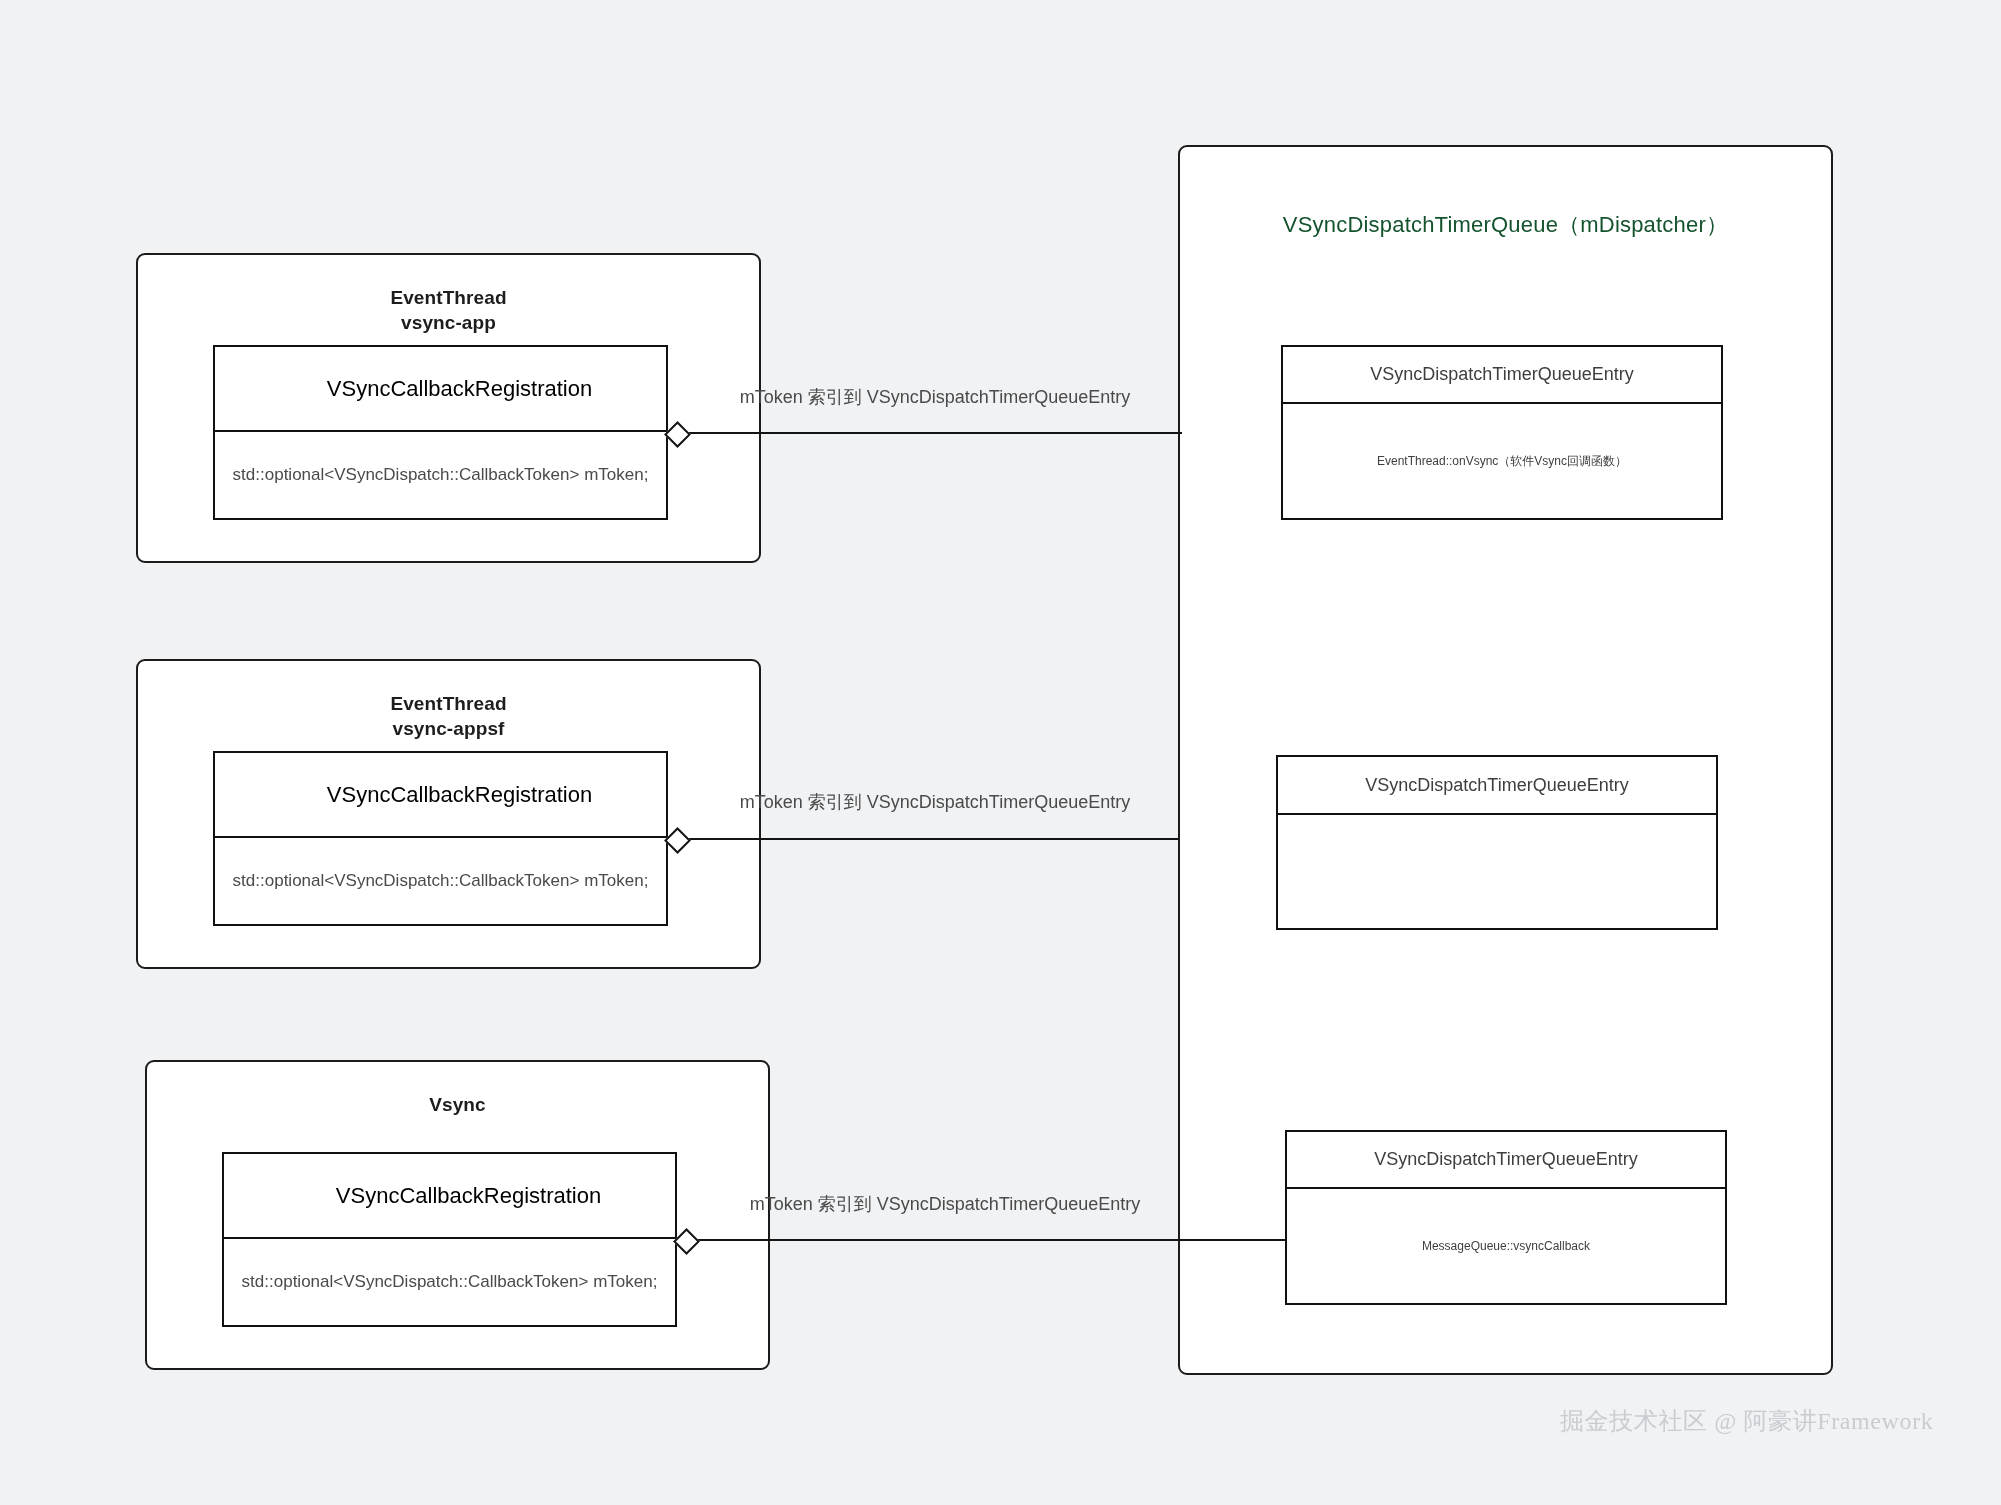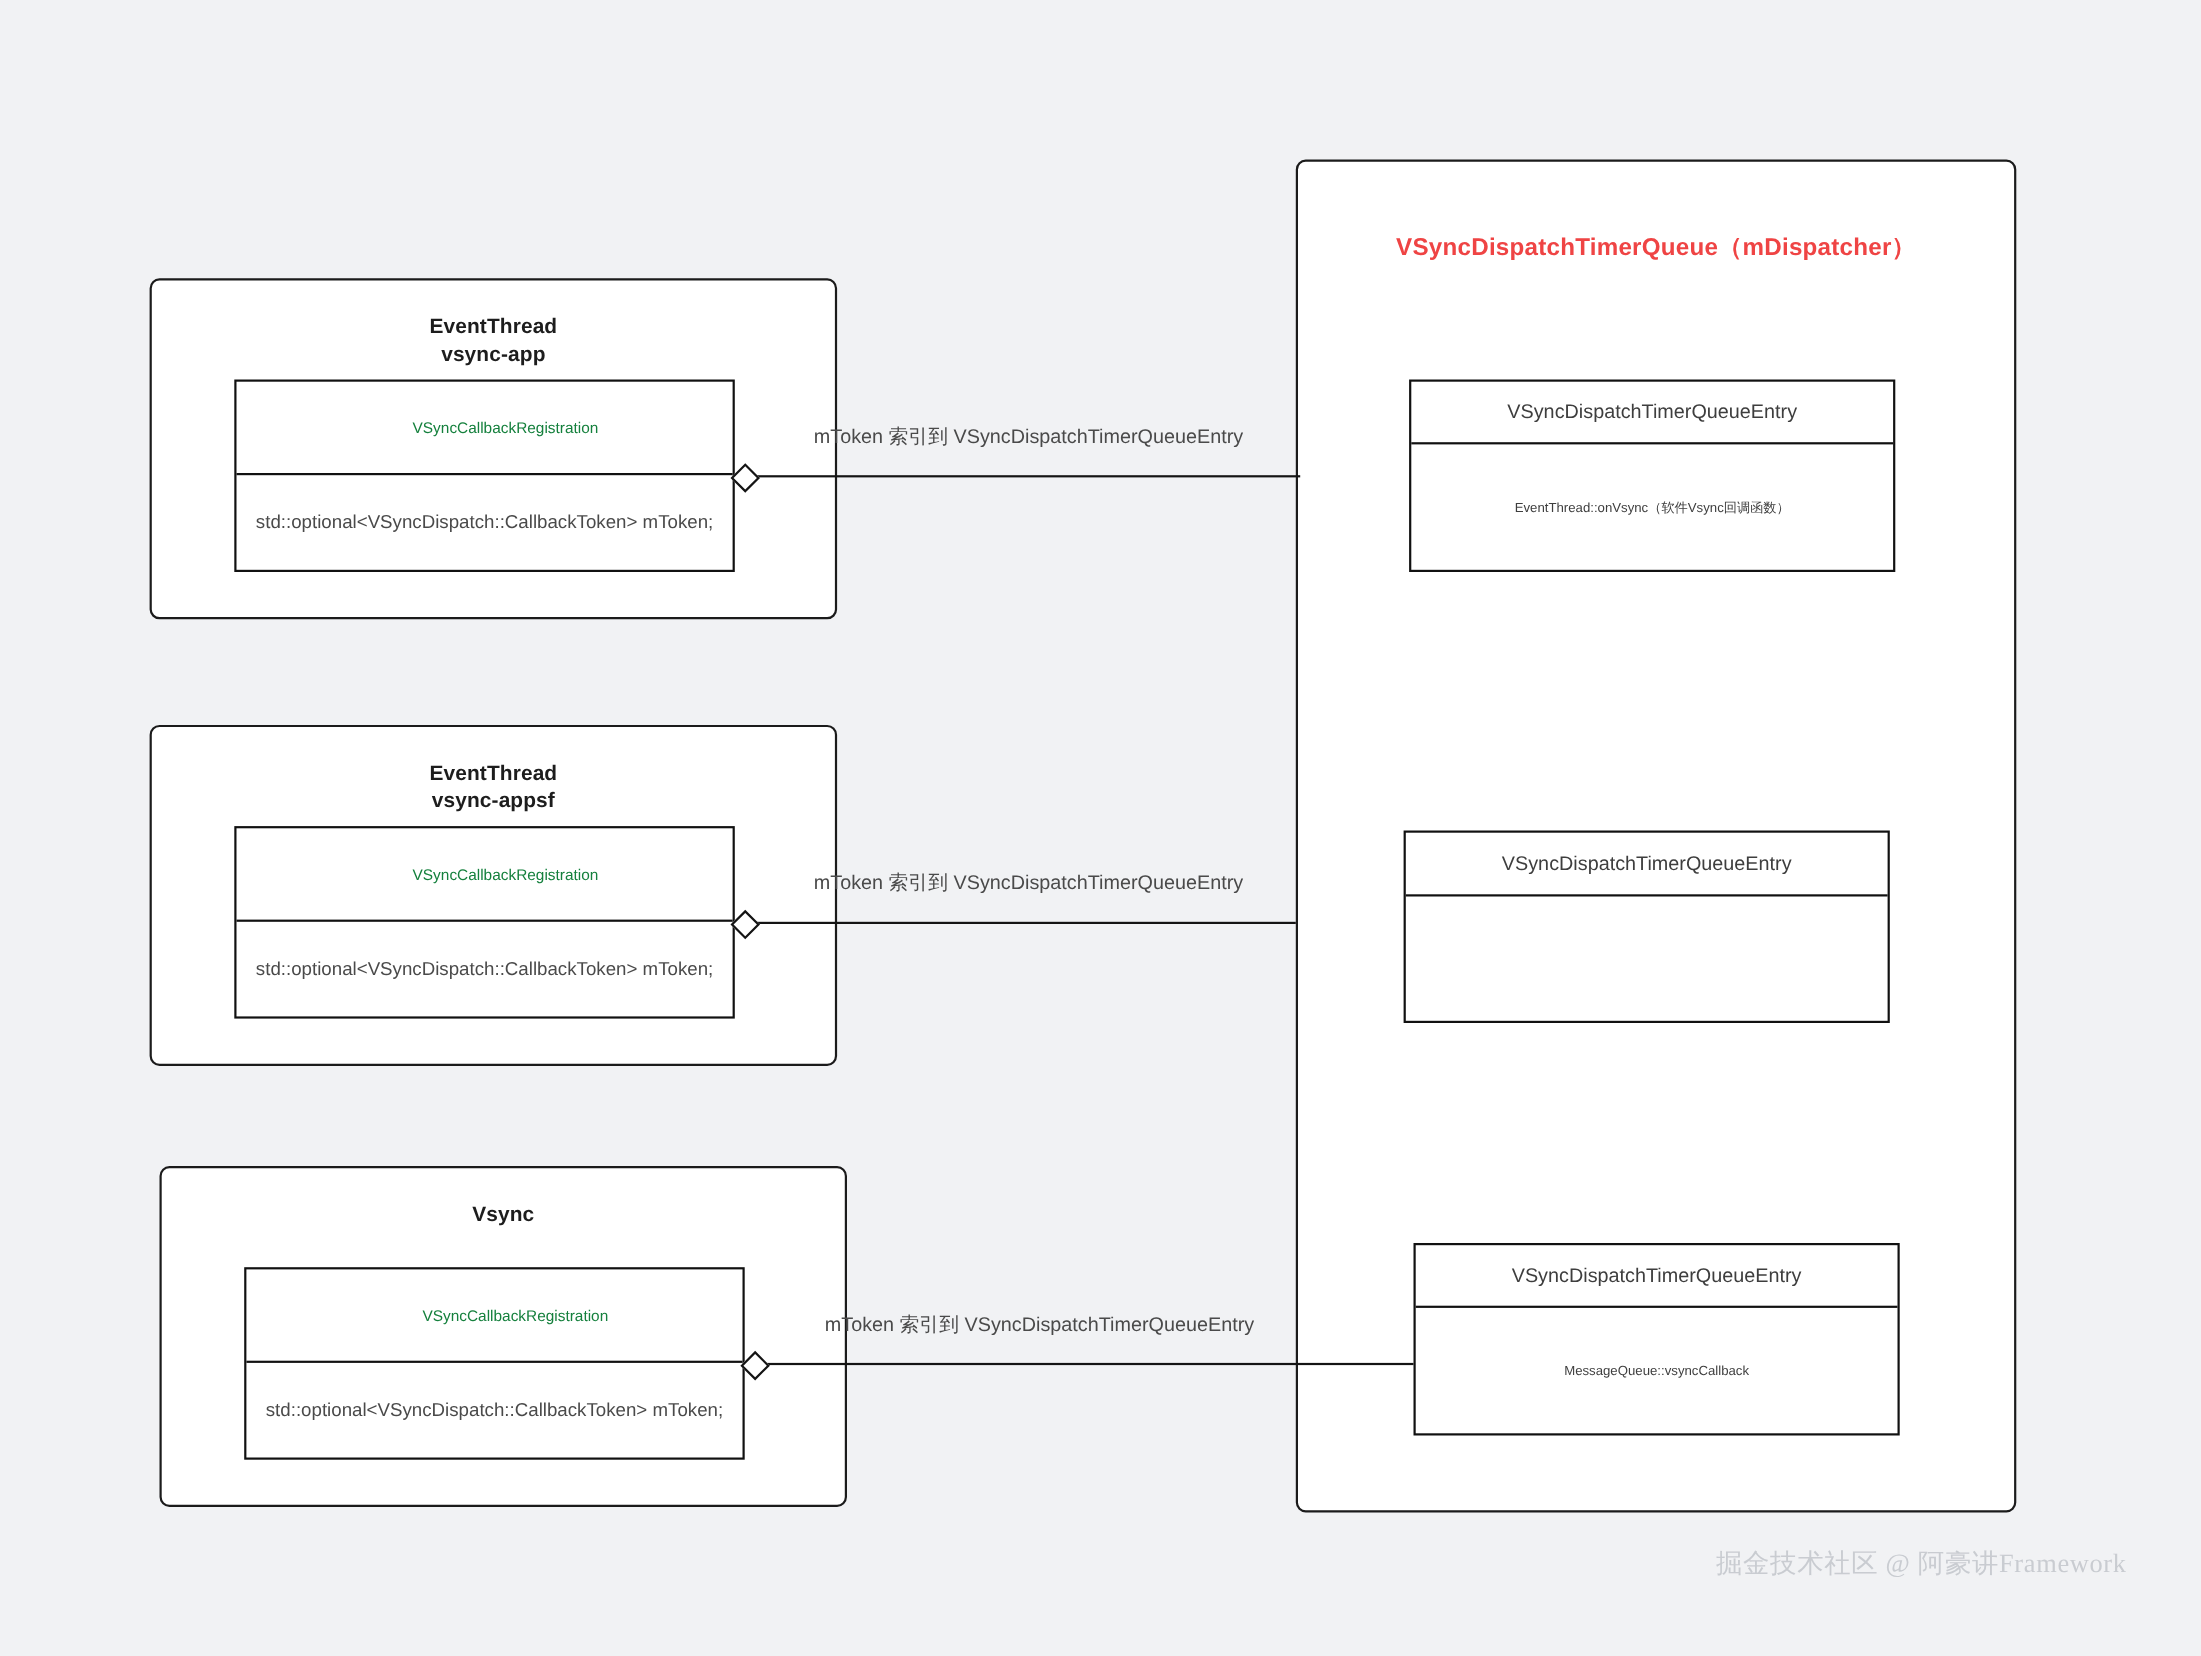--- a/index.html
+++ b/index.html
@@ -59,27 +59,27 @@
     color: #1d1d1d;
     line-height: 1.33;
     letter-spacing: .1px;
   }
   .dispatcher-title {
     position: absolute;
     left: 0;
     right: 0;
     text-align: center;
     font-size: 22px;
-    font-weight: bold;
-    color: #ef4444;
+    font-weight: normal;
+    color: #14532d;
     letter-spacing: .2px;
   }
   .cls-name {
-    font-size: 14px;
-    color: #15803d;
+    font-size: 22px;
+    color: #000000;
     font-weight: normal;
     white-space: nowrap;
     margin-left: 38px;
   }
   .cls-attr {
     font-size: 17px;
     color: #4a4a4a;
     font-weight: normal;
     white-space: nowrap;
   }

